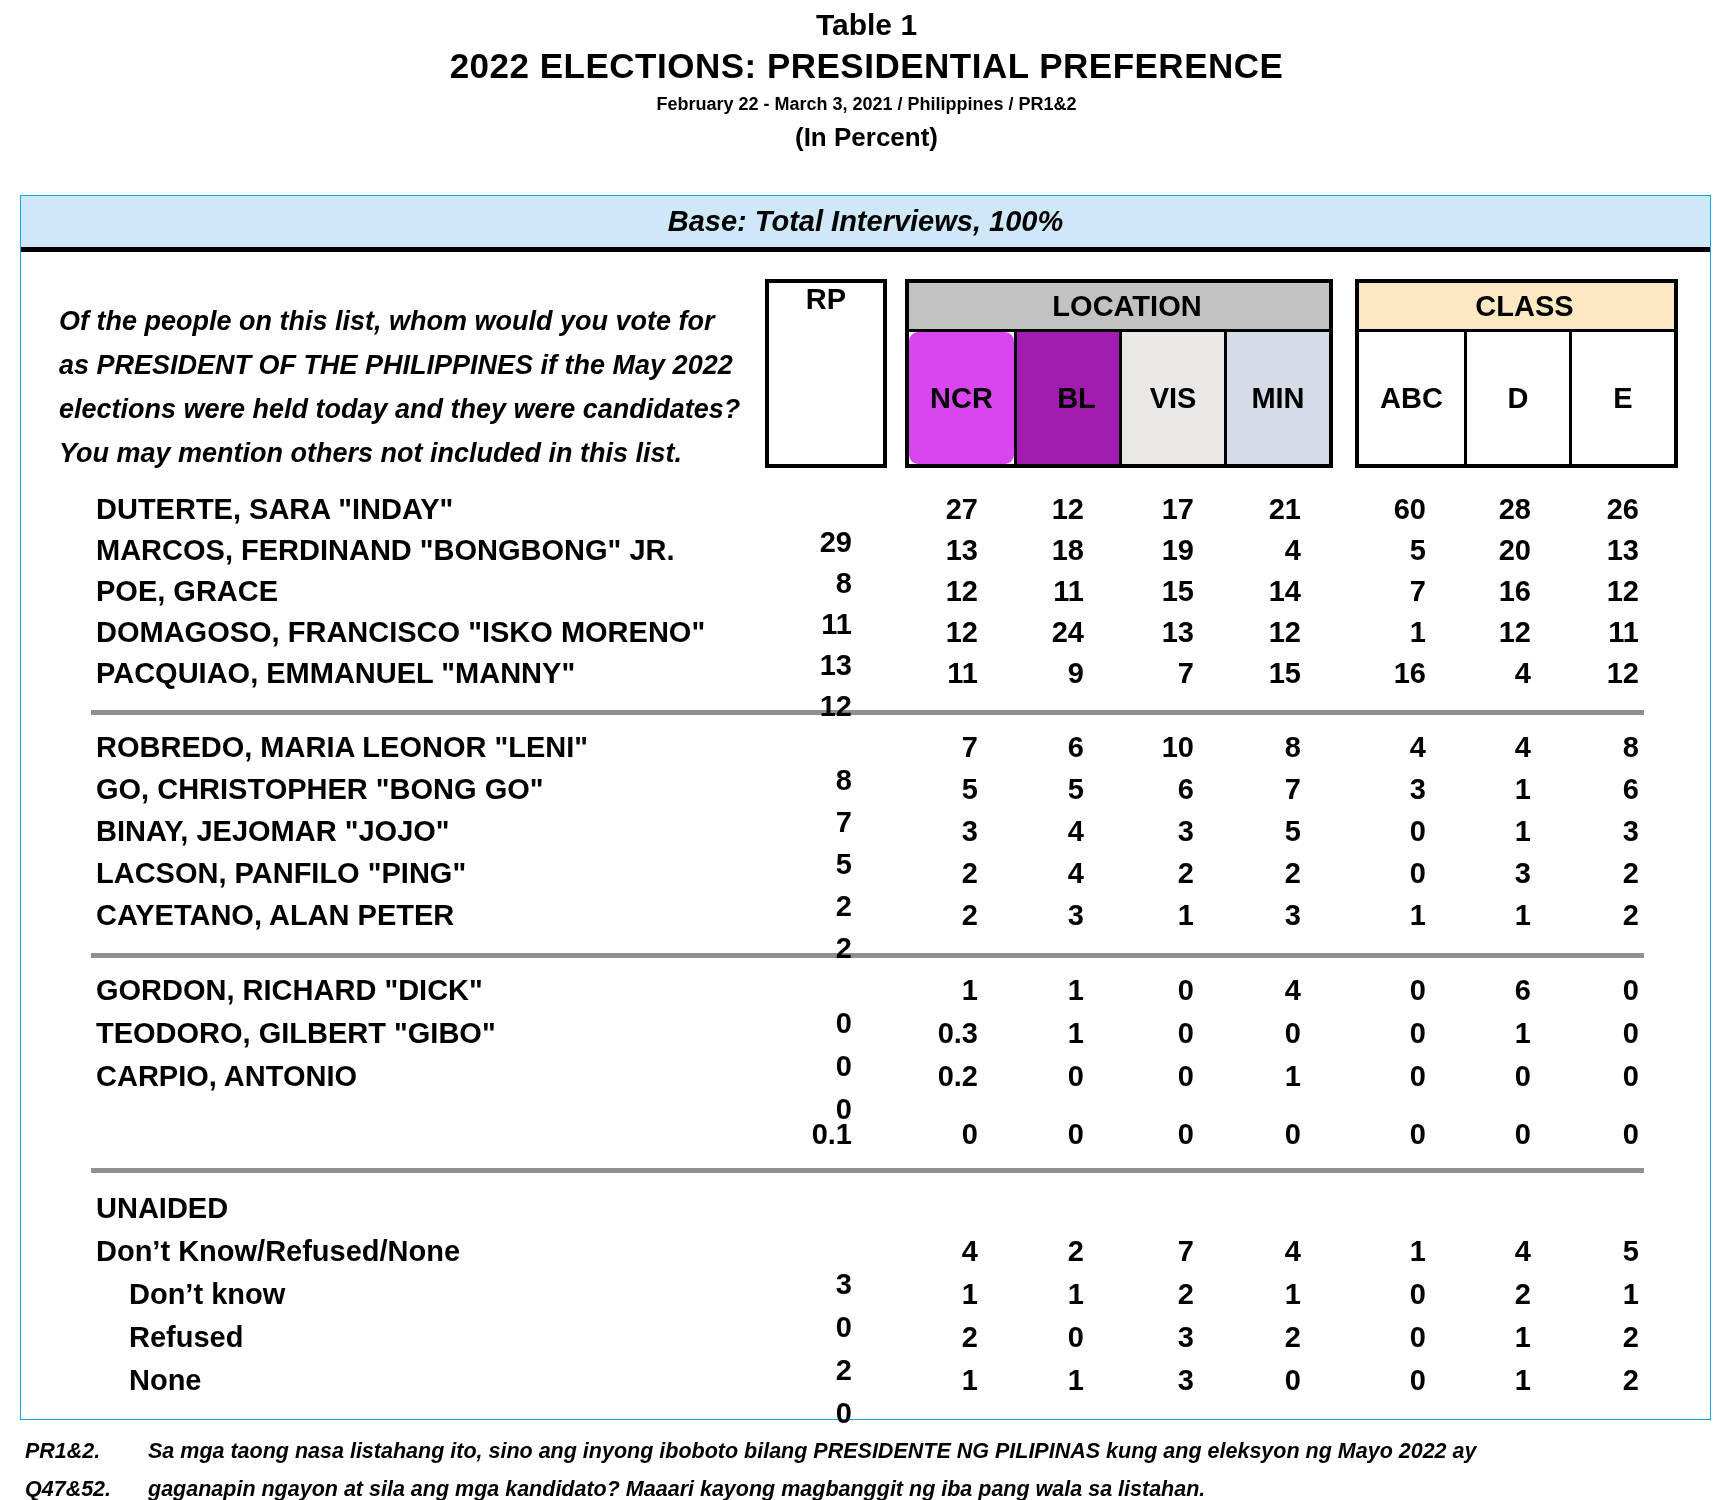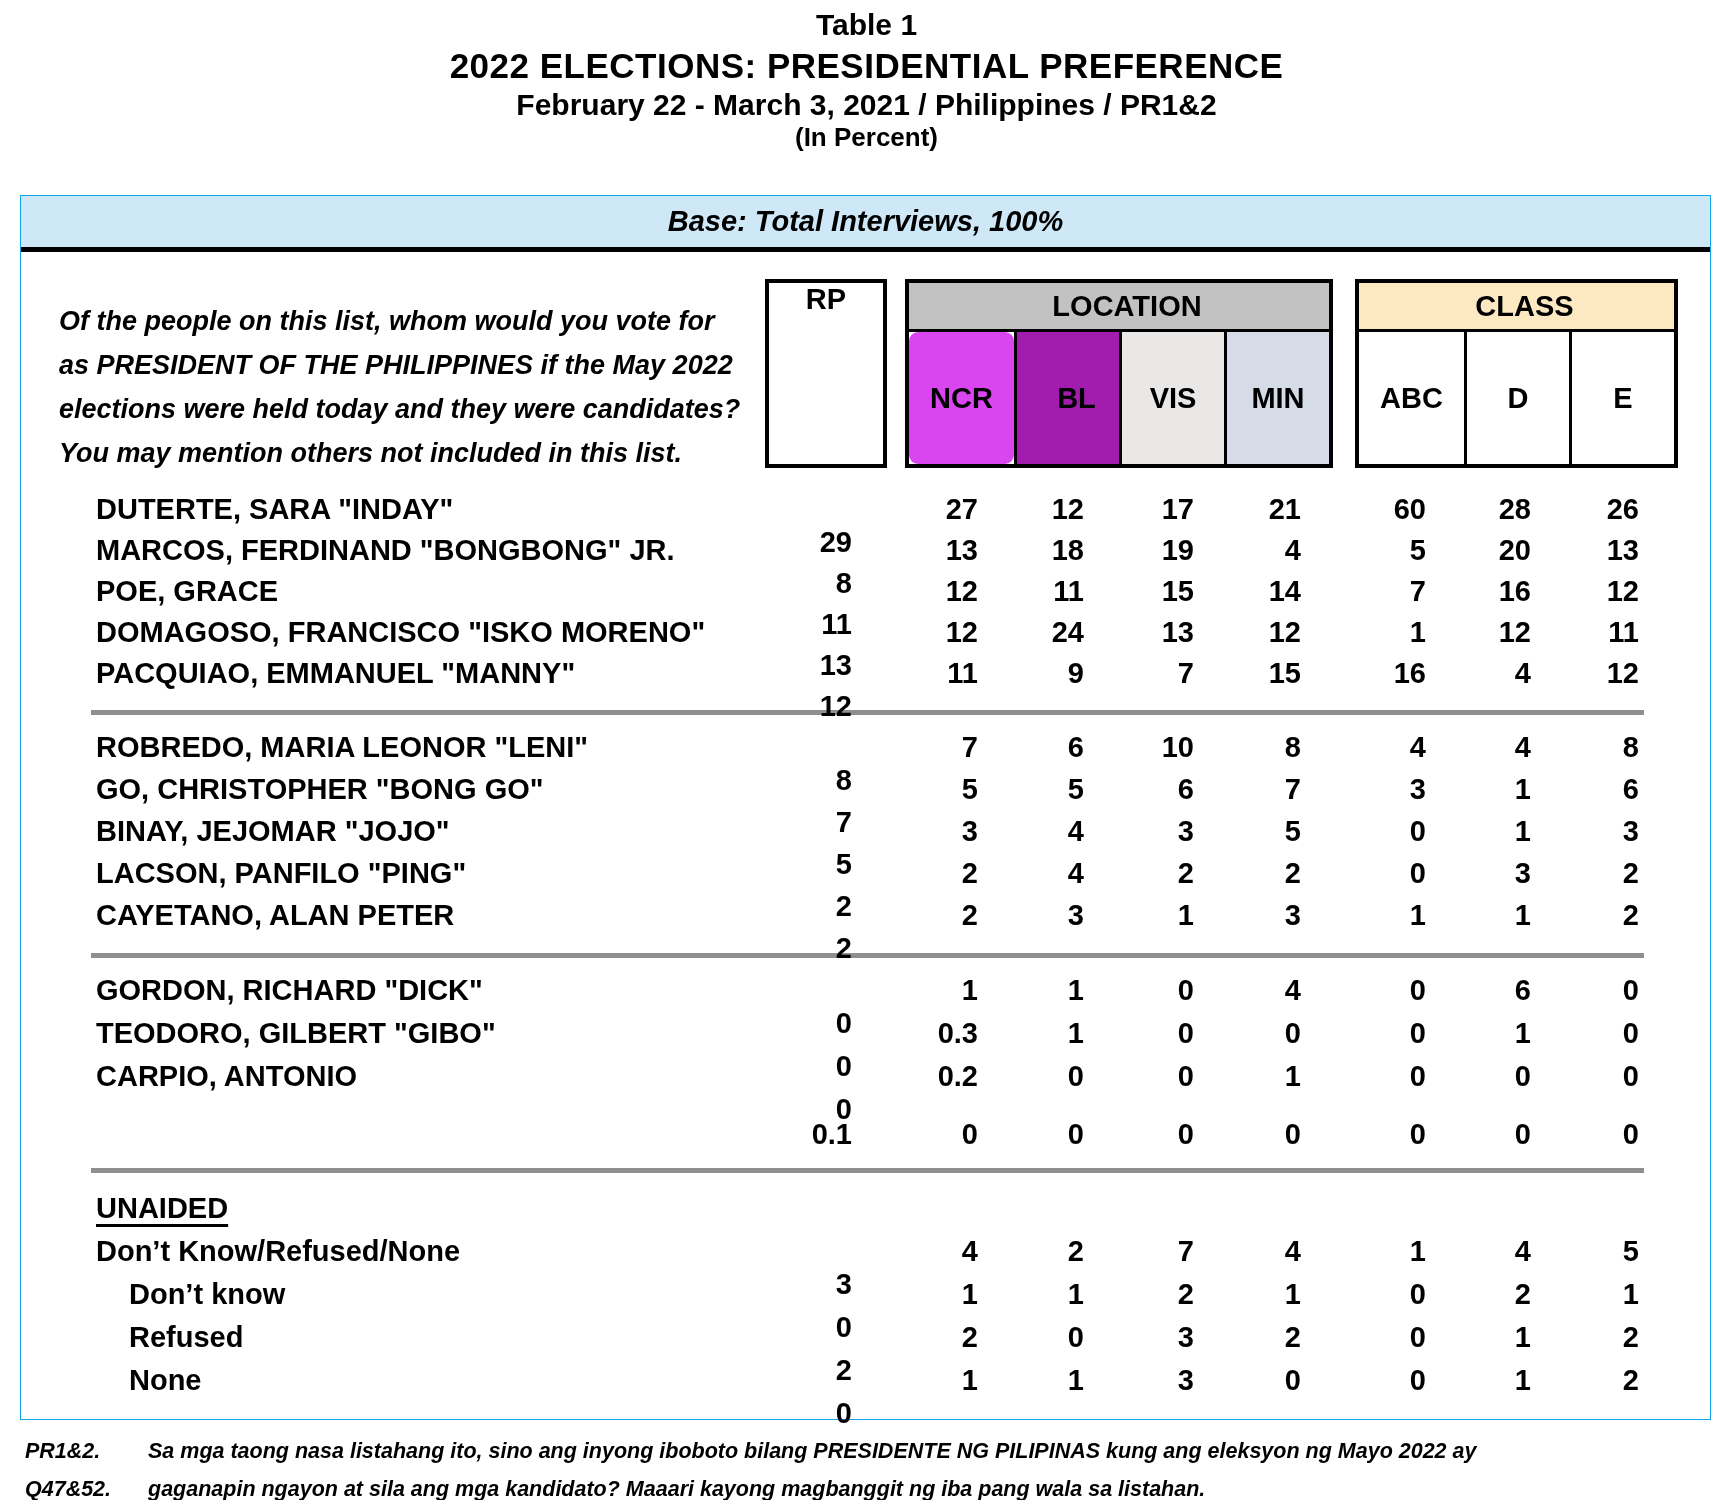--- a/index.html
+++ b/index.html
@@ -7,21 +7,21 @@
     position:relative;
     width:1733px;height:1500px;
     background:#ffffff;
     font-family:"Liberation Sans","DejaVu Sans",sans-serif;
     font-weight:bold;color:#000;overflow:hidden;
   }
   
   .titles{position:absolute;top:6px;left:0;width:100%;text-align:center;}
   .t1{font-size:30px;line-height:38px;}
   .t2{font-size:35px;line-height:44px;letter-spacing:.5px;}
-  .t3{font-size:30px;line-height:33px;}
+  .t3{font-size:18px;line-height:33px;}
   .t4{font-size:26px;line-height:32px;}
   
   .frame{
     position:absolute;left:20px;top:195px;width:1691px;height:1225px;
     border:1px solid #0ea5e9;box-sizing:border-box;background:#fff;
   }
   .base-bar{
     height:56px;border-bottom:5px solid #000;box-sizing:border-box;
     background:#cfe8f8;display:flex;align-items:center;justify-content:center;
     font-style:italic;font-size:29px;
@@ -56,21 +56,21 @@
     grid-template-columns:831px 126px 106px 110px 107px 125px 105px 108px;
     align-items:center;height:41px;font-size:29px;
   }
   .sec1 .row{height:42px;}
   .sec2 .row{height:43px;}
   .sec3 .row{height:43px;}
   .sec3 .row.head{height:46px;}
   .row.gap{margin-top:10px;}
   .lbl{padding-left:75px;white-space:nowrap;}
   .row.indent .lbl{padding-left:108px;}
-  .row.head .lbl{text-decoration:underline;text-decoration-thickness:3px;text-underline-offset:6px;}
+  .row.head .lbl{text-decoration-thickness:3px;text-underline-offset:6px;}
   .num{text-align:right;}
   .divider{height:5px;background:#8f8f8f;margin:12px 0 16px 70px;width:1553px;}
   
   .footnote{
     position:absolute;left:25px;top:1432px;width:1690px;
     display:grid;grid-template-columns:123px 1fr;
     font-style:italic;font-size:21.5px;line-height:38px;
   }
   .fn-code{white-space:nowrap;}
   .fn-text{white-space:nowrap;}

